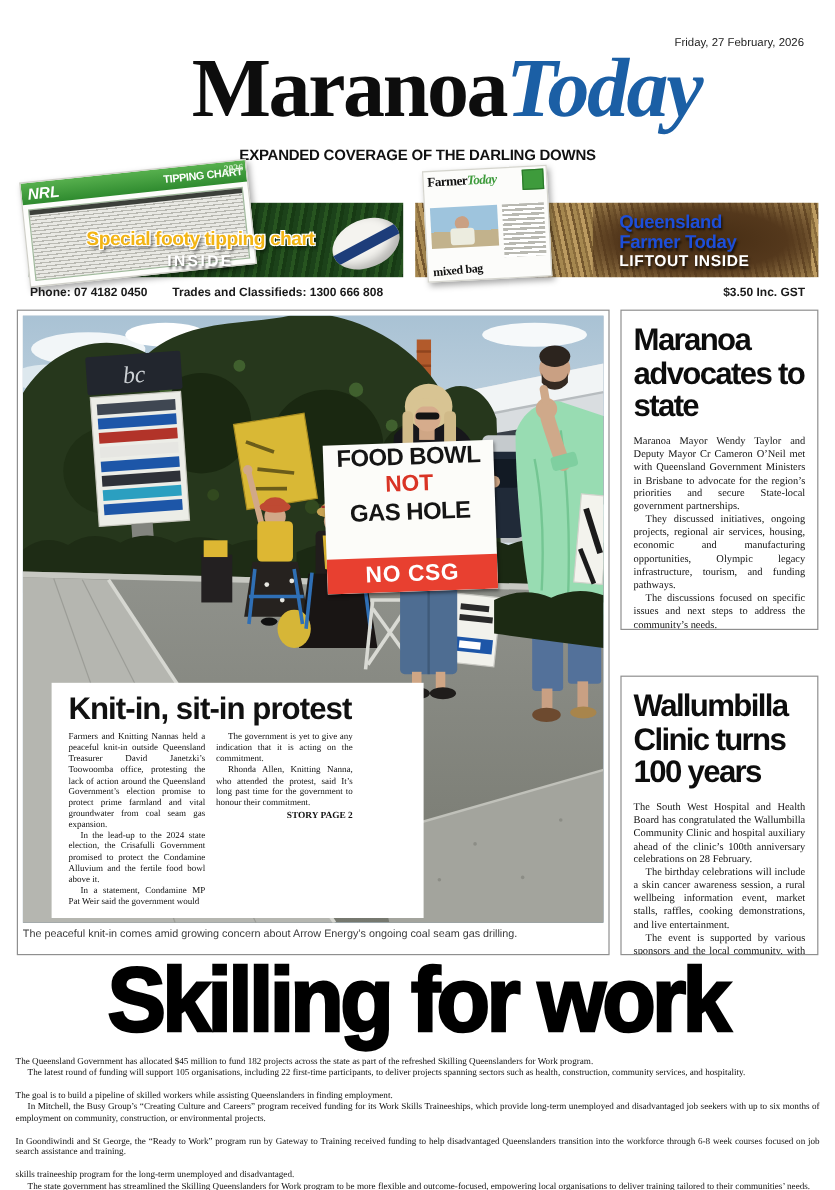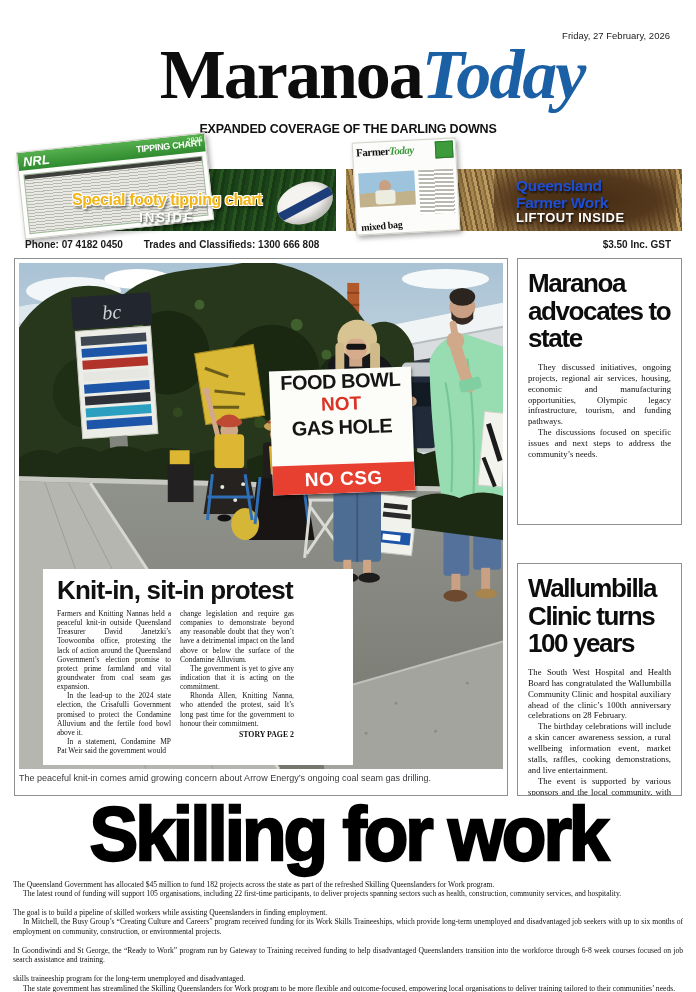--- a/index.html
+++ b/index.html
@@ -141,21 +141,21 @@
         <div class="fc-mast">
           <span class="f1">Farmer</span><span class="f2">Today</span>
         </div>
         <div class="fc-greenbox"></div>
         <div class="fc-photo"></div>
         <div class="fc-lines"></div>
         <div class="fc-head">mixed bag</div>
       </div>
       <div class="farmer-text">
         <div class="farmer-line1">Queensland</div>
-        <div class="farmer-line2">Farmer Work</div>
+        <div class="farmer-line2">Farmer Today</div>
         <div class="farmer-line3">LIFTOUT INSIDE</div>
       </div>
     </div>
   </div>
 
   <div class="infobar">
     <div>
       <span>Phone: 07 4182 0450</span>
       <span class="gap">Trades and Classifieds: 1300 666 808</span>
     </div>
@@ -358,35 +358,35 @@
 
         <div class="lead-box">
           <h1>Knit-in, sit-in protest</h1>
           <div class="lead-cols">
             <div class="lead-col">
               <p class="para first">Farmers and Knitting Nannas held a peaceful knit-in outside Queensland Treasurer David Janetzki’s Toowoomba office, protesting the lack of action around the Queensland Government’s election promise to protect prime farmland and vital groundwater from coal seam gas expansion.</p>
               <p class="para">In the lead-up to the 2024 state election, the Crisafulli Government promised to protect the Condamine Alluvium and the fertile food bowl above it.</p>
               <p class="para">In a statement, Condamine MP Pat Weir said the government would</p>
             </div>
             <div class="lead-col">
-              <p class="para first">change legislation and require gas companies to demonstrate beyond any reasonable doubt that they won’t have a detrimental impact on the land above or below the surface of the Condamine Alluvium.</p>
               <p class="para">The government is yet to give any indication that it is acting on the commitment.</p>
               <p class="para">Rhonda Allen, Knitting Nanna, who attended the protest, said It’s long past time for the government to honour their commitment.</p>
               <div class="kicker">STORY PAGE 2</div>
             </div>
           </div>
         </div>
       </div>
       <div class="caption">The peaceful knit-in comes amid growing concern about Arrow Energy’s ongoing coal seam gas drilling.</div>
     </div>
 
     <div class="sidebar">
       <div class="sb-box sb-top">
         <h2>Maranoa advocates to state</h2>
         <div class="sb-body">
+          <p class="para first">Maranoa Mayor Wendy Taylor and Deputy Mayor Cr Cameron O’Neil met with Queensland Government Ministers in Brisbane to advocate for the region’s priorities and secure State-local government partnerships.</p>
           <p class="para">They discussed initiatives, ongoing projects, regional air services, housing, economic and manufacturing opportunities, Olympic legacy infrastructure, tourism, and funding pathways.</p>
           <p class="para">The discussions focused on specific issues and next steps to address the community’s needs.</p>
         </div>
 
       </div>
       <div class="sb-box sb-bottom">
         <h2>Wallumbilla Clinic turns 100 years</h2>
         <div class="sb-body">
           <p class="para first">The South West Hospital and Health Board has congratulated the Wallumbilla Community Clinic and hospital auxiliary ahead of the clinic’s 100th anniversary celebrations on 28 February.</p>
           <p class="para">The birthday celebrations will include a skin cancer awareness session, a rural wellbeing information event, market stalls, raffles, cooking demonstrations, and live entertainment.</p>

